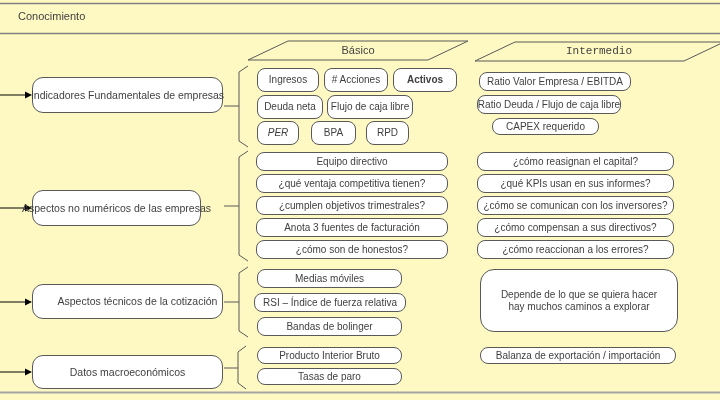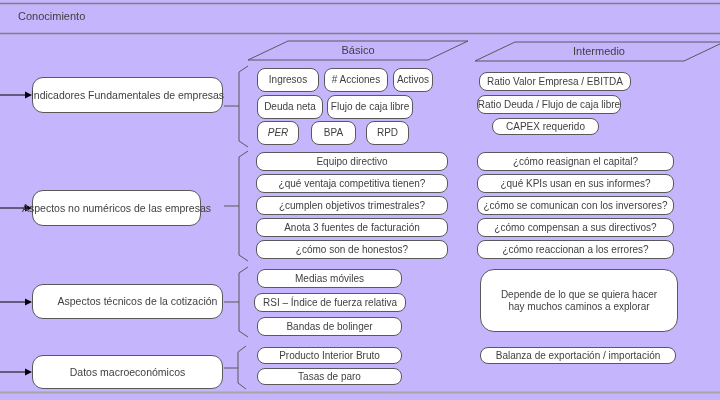--- a/index.html
+++ b/index.html
@@ -1,17 +1,17 @@
 <!DOCTYPE html>
 <html><head>
 <meta charset="utf-8">
 <style>
   html,body { margin:0; padding:0; background:#ffffff; }
   .canvas {
-    position:relative; width:720px; height:400px; background:#c4b5fd;
+    position:relative; width:720px; height:400px; background:#fef9c3;
     font-family:"Liberation Sans", sans-serif; color:#3f3f3f; overflow:hidden;
   }
   .underlay { position:absolute; left:0; top:0; width:720px; height:400px; }
   .title {
     position:absolute; left:18px; top:10px; font-size:11px; color:#3f3f3f;
   }
   .plabel {
     position:absolute; font-size:11px; color:#3f3f3f; text-align:center; width:120px;
   }
   .box {
@@ -69,30 +69,30 @@
     </g>
     <g fill="none" stroke="#595959" stroke-width="1">
       <polyline points="246,346 238,352 238,383 246,389"></polyline>
       <line x1="224" y1="368" x2="238" y2="368"></line>
     </g>
   </svg>
 
   <div class="title">Conocimiento</div>
 
   <div class="plabel" style="left:298px;top:44px;">Básico</div>
-  <div class="plabel" style="left:539px;top:45px;">Intermedio</div>
+  <div class="plabel" style="left:539px;top:45px;font-family:Liberation Mono, monospace;">Intermedio</div>
 
   <div class="box cat" style="left:32px;top:77px;width:191px;height:36px;">Indicadores Fundamentales de empresas</div>
   <div class="box cat" style="left:32px;top:190px;width:169px;height:36px;">Aspectos no numéricos de las empresas</div>
   <div class="box cat" style="left:32px;top:284px;width:191px;height:35px;padding-left:20px;">Aspectos técnicos de la cotización</div>
   <div class="box cat" style="left:32px;top:355px;width:191px;height:34px;">Datos macroeconómicos</div>
 
   <div class="box" style="left:257px;top:68px;width:62px;height:24px;">Ingresos</div>
   <div class="box" style="left:324px;top:68px;width:64px;height:24px;"># Acciones</div>
-  <div class="box" style="left:393px;top:68px;width:40px;height:24px;">Activos</div>
+  <div class="box" style="left:393px;top:68px;width:64px;height:24px;font-weight:bold;">Activos</div>
   <div class="box" style="left:257px;top:95px;width:66px;height:24px;">Deuda neta</div>
   <div class="box" style="left:327px;top:95px;width:86px;height:24px;">Flujo de caja libre</div>
   <div class="box" style="left:257px;top:121px;width:42px;height:24px;font-style:italic;">PER</div>
   <div class="box" style="left:311px;top:121px;width:45px;height:24px;">BPA</div>
   <div class="box" style="left:366px;top:121px;width:43px;height:24px;">RPD</div>
 
   <div class="box" style="left:256px;top:152px;width:192px;height:19px;">Equipo directivo</div>
   <div class="box" style="left:256px;top:174px;width:192px;height:19px;">¿qué ventaja competitiva tienen?</div>
   <div class="box" style="left:256px;top:196px;width:192px;height:19px;">¿cumplen objetivos trimestrales?</div>
   <div class="box" style="left:256px;top:218px;width:192px;height:19px;">Anota 3 fuentes de facturación</div>

